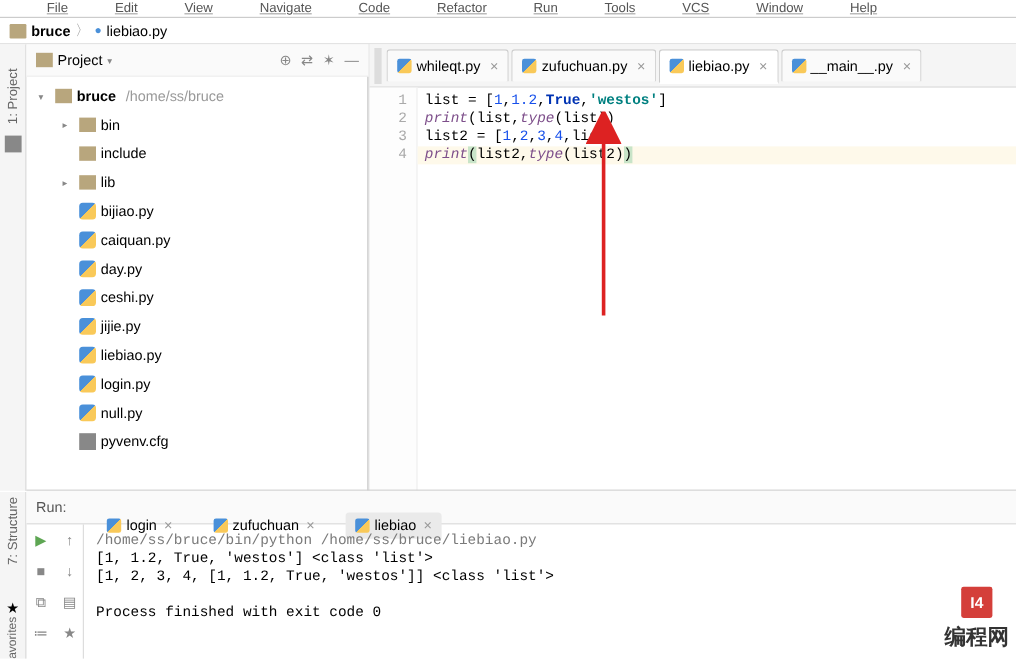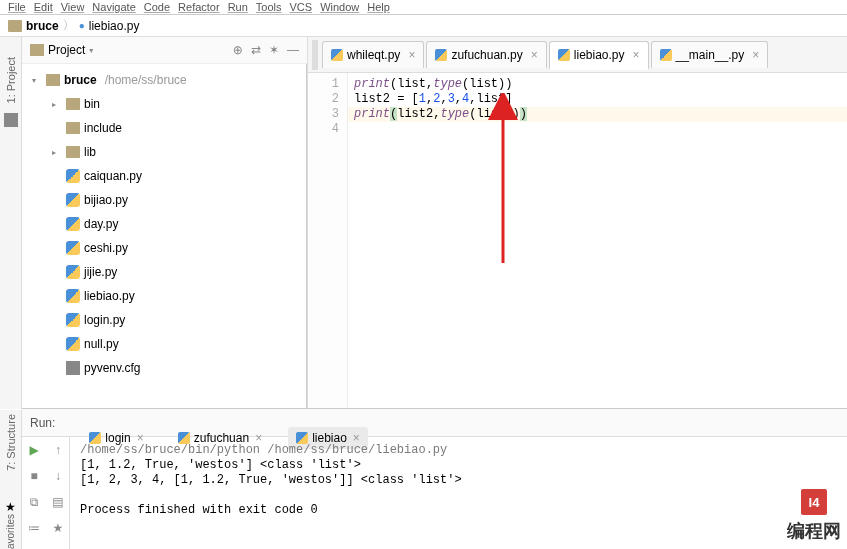--- a/index.html
+++ b/index.html
@@ -1,19 +1,19 @@
 <!DOCTYPE html>
 <html><head>
   <meta charset="utf-8">
   <style>
     * { margin: 0; padding: 0; box-sizing: border-box; }
     body { font-family: Arial, sans-serif; font-size: 12px; background: #fff; width: 847px; height: 549px; overflow: hidden; position: relative; }
     
     .menubar { display: flex; gap: 8px; padding: 2px 8px; border-bottom: 1px solid #ccc; color: #555; font-size: 11px; height: 15px; line-height: 11px; }
-    .menubar span { text-decoration: underline; text-decoration-color: #aaa; }
+    .menubar span { text-decoration: underline; text-decoration-color: #aaa; margin-left: 31px; }
     
     .breadcrumb { display: flex; align-items: center; gap: 4px; padding: 4px 8px; border-bottom: 1px solid #ddd; height: 22px; font-size: 12px; }
     .breadcrumb .folder-icon { width: 14px; height: 12px; background: #b8a67d; border-radius: 1px; display: inline-block; }
     .breadcrumb .py-icon { color: #4a90d9; font-size: 10px; }
     .breadcrumb .sep { color: #999; }
     
     .main { display: flex; height: 372px; }
     
     .left-gutter { width: 22px; background: #f5f5f5; border-right: 1px solid #ddd; display: flex; flex-direction: column; align-items: center; padding-top: 20px; gap: 10px; }
     .left-gutter .label { writing-mode: vertical-lr; transform: rotate(180deg); font-size: 11px; color: #666; }
@@ -149,26 +149,26 @@
           <span>include</span>
         </div>
       <div class="tree-item depth-1">
           <span class="expander">▸</span>
           <span class="folder-icon"></span>
           <span>lib</span>
         </div>
       <div class="tree-item depth-1">
           <span class="expander"></span>
           <span class="py-icon"></span>
+          <span>bijiao.py</span>
+        </div>
+      <div class="tree-item depth-1">
+          <span class="expander"></span>
+          <span class="py-icon"></span>
           <span>caiquan.py</span>
-        </div>
-      <div class="tree-item depth-1">
-          <span class="expander"></span>
-          <span class="py-icon"></span>
-          <span>bijiao.py</span>
         </div>
       <div class="tree-item depth-1">
           <span class="expander"></span>
           <span class="py-icon"></span>
           <span>day.py</span>
         </div>
       <div class="tree-item depth-1">
           <span class="expander"></span>
           <span class="py-icon"></span>
           <span>ceshi.py</span>
@@ -226,20 +226,21 @@
         </div>
     </div>
     <div class="code-area">
       <div class="gutter">
         <div>1</div>
         <div>2</div>
         <div>3</div>
         <div>4</div>
       </div>
       <div class="code">
+        <div class="code-line"><span>list = [</span><span class="num">1</span><span>,</span><span class="num">1.2</span><span>,</span><span class="bool">True</span><span>,</span><span class="str">'westos'</span><span>]</span></div>
         <div class="code-line"><span class="builtin">print</span><span>(list,</span><span class="builtin">type</span><span>(list))</span></div>
         <div class="code-line"><span>list2 = [</span><span class="num">1</span><span>,</span><span class="num">2</span><span>,</span><span class="num">3</span><span>,</span><span class="num">4</span><span>,list]</span></div>
         <div class="code-line highlight"><span class="builtin">print</span><span class="paren-match">(</span><span>list2,</span><span class="builtin">type</span><span>(list2)</span><span class="paren-match">)</span></div>
         <svg class="red-arrow" width="30" height="180">
           <defs>
               <marker id="ah" markerWidth="10" markerHeight="10" refX="5" refY="5" orient="auto">
                 <path d="M0,0 L10,5 L0,10 Z" fill="#d22"></path>
               </marker>
             </defs>
           <line x1="15" y1="170" x2="15" y2="12" stroke="#d22" stroke-width="3" marker-end="url(#ah)"></line>

